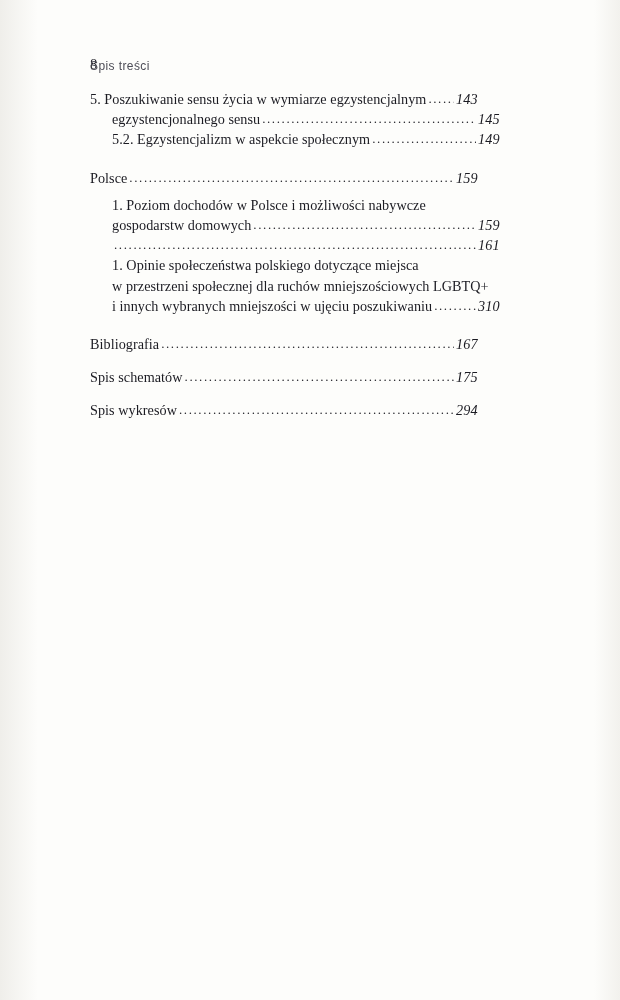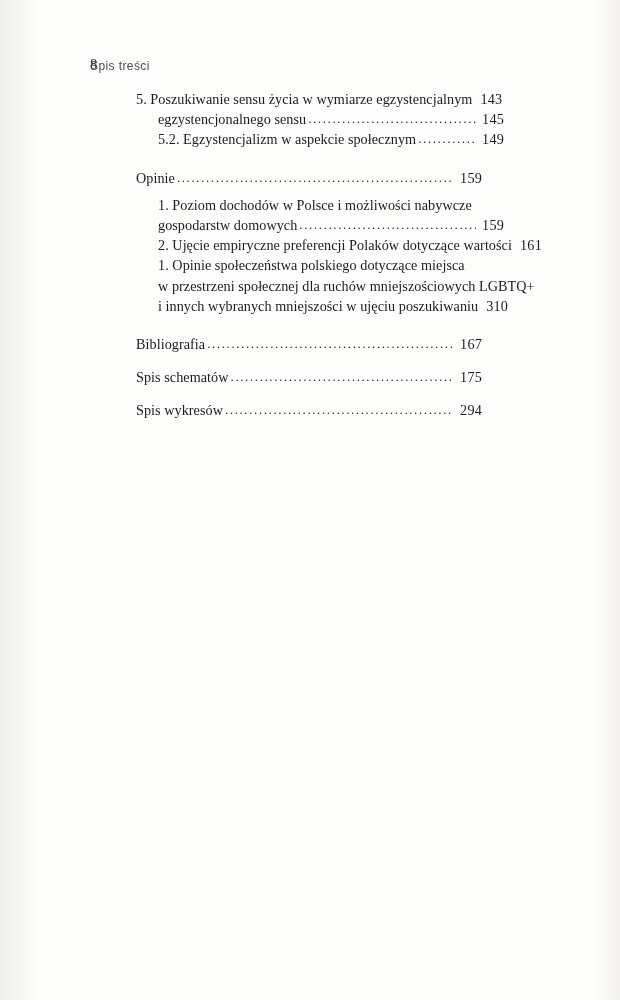--- a/index.html
+++ b/index.html
@@ -87,37 +87,36 @@
   }
   .line {
     display: flex;
     align-items: baseline;
     width: 100%;
   }
   .etext {
     white-space: pre;
     flex: 0 0 auto;
     letter-spacing: 0.05px;
-    margin-left: 46px;
   }
   .leader {
     flex: 1 1 auto;
     overflow: hidden;
     white-space: nowrap;
     color: #2a2a31;
     letter-spacing: 1.6px;
     font-size: 13px;
     margin: 0 2px 0 2px;
     transform: translateY(-1px);
   }
   .pageno {
     flex: 0 0 auto;
-    text-align: right;
     min-width: 26px;
     letter-spacing: 0.2px;
+    font-style: italic;
   }
   .no-leader .leader { visibility: hidden; }
   .indent-1 .line { padding-left: 22px; }
   .gap-lg { height: 18px; }
   .gap-md { height: 13px; }
   .gap-sm { height: 7px; }
   .faint-marks {
     position: absolute;
     left: 0; top: 0; right: 0; bottom: 0;
     pointer-events: none;
@@ -172,21 +171,21 @@
           </div>
         </div>
       </div>
 
       <div class="gap-lg"></div>
 
       <div class="group">
 
         <div class="entry">
           <div class="line">
-            <span class="etext">Opinie</span>
+            <span class="etext">Polsce</span>
             <span class="leader">........................................................................................................................................................</span>
             <span class="pageno">159</span>
           </div>
         </div>
 
         <div class="gap-sm"></div>
 
         <div class="entry indent-1 no-leader">
           <div class="line">
             <span class="etext">1. Poziom dochodów w Polsce i możliwości nabywcze</span>
@@ -198,21 +197,20 @@
         <div class="entry indent-1">
           <div class="line">
             <span class="etext">gospodarstw domowych</span>
             <span class="leader">........................................................................................................................................................</span>
             <span class="pageno">159</span>
           </div>
         </div>
 
         <div class="entry indent-1">
           <div class="line">
-            <span class="etext">2. Ujęcie empiryczne preferencji Polaków dotyczące wartości</span>
             <span class="leader">........................................................................................................................................................</span>
             <span class="pageno">161</span>
           </div>
         </div>
 
         <div class="entry indent-1 no-leader">
           <div class="line">
             <span class="etext">1. Opinie społeczeństwa polskiego dotyczące miejsca</span>
             <span class="leader">........................................................................................................................................................</span>
             <span class="pageno"></span>

